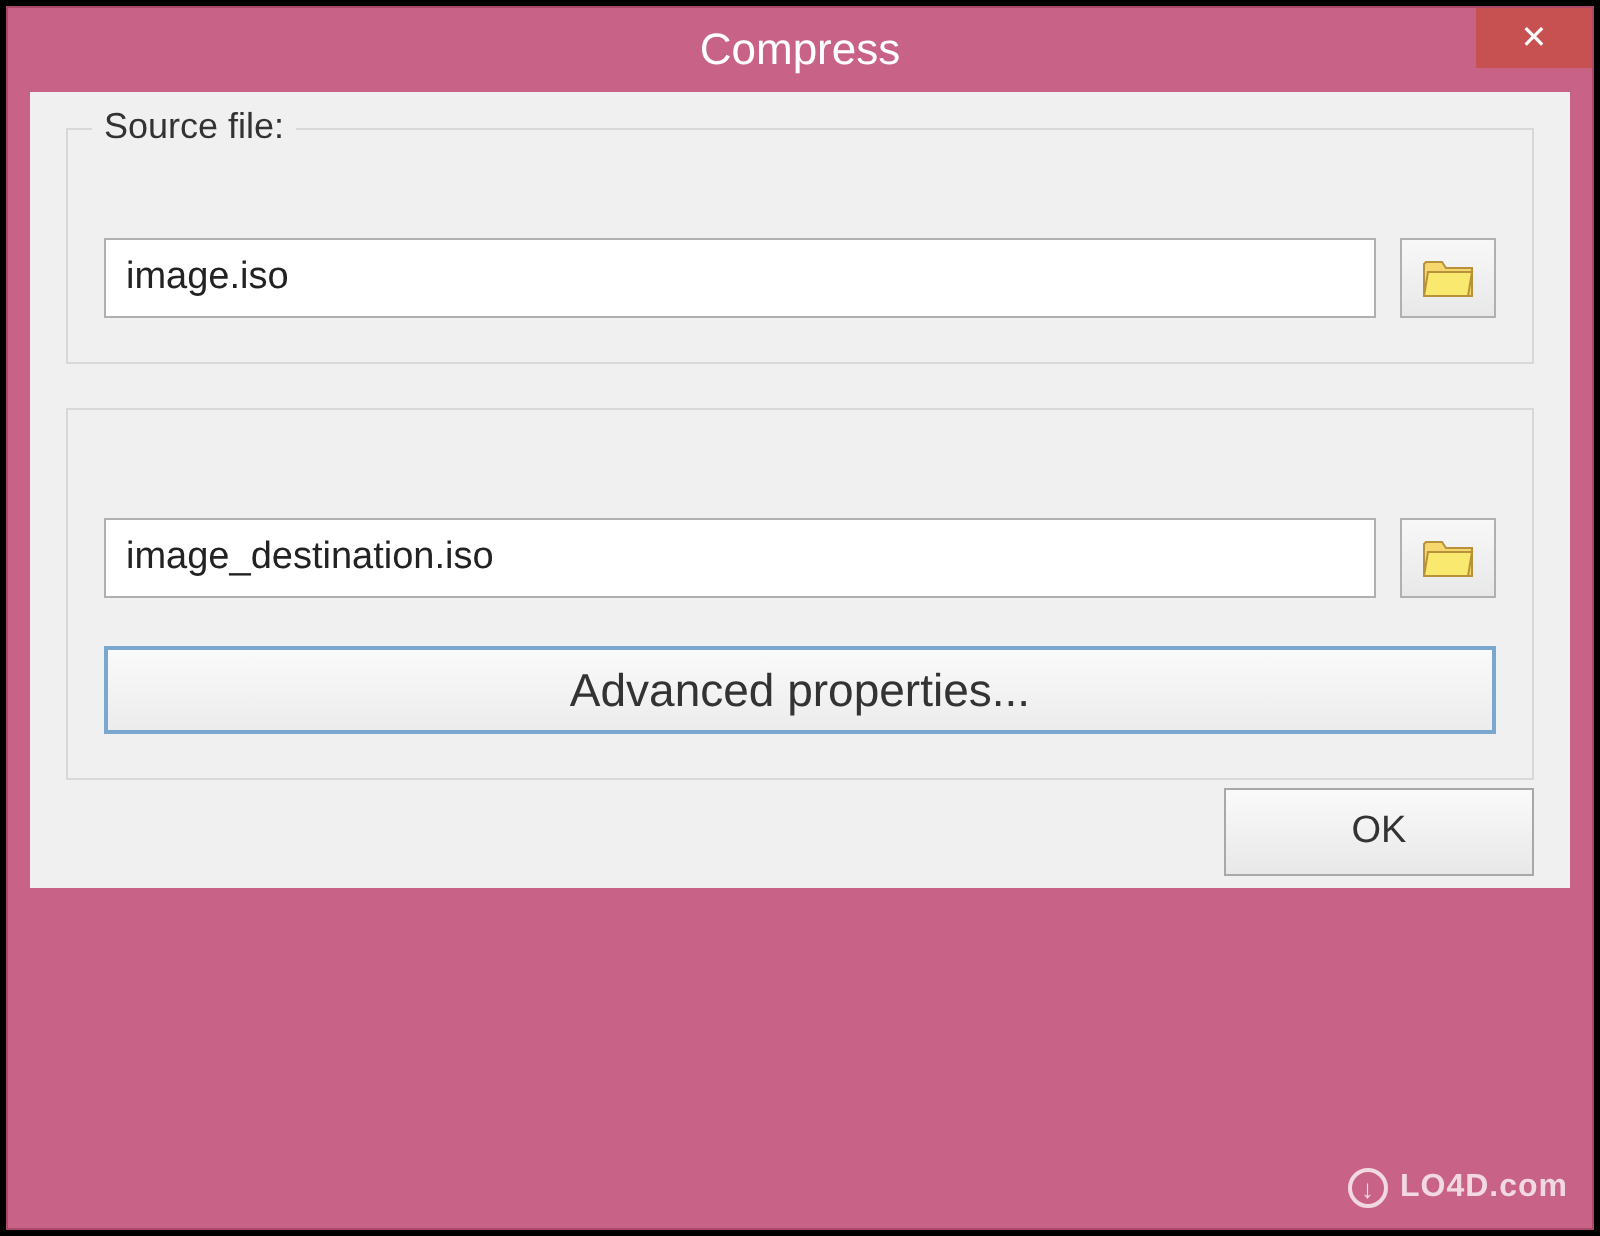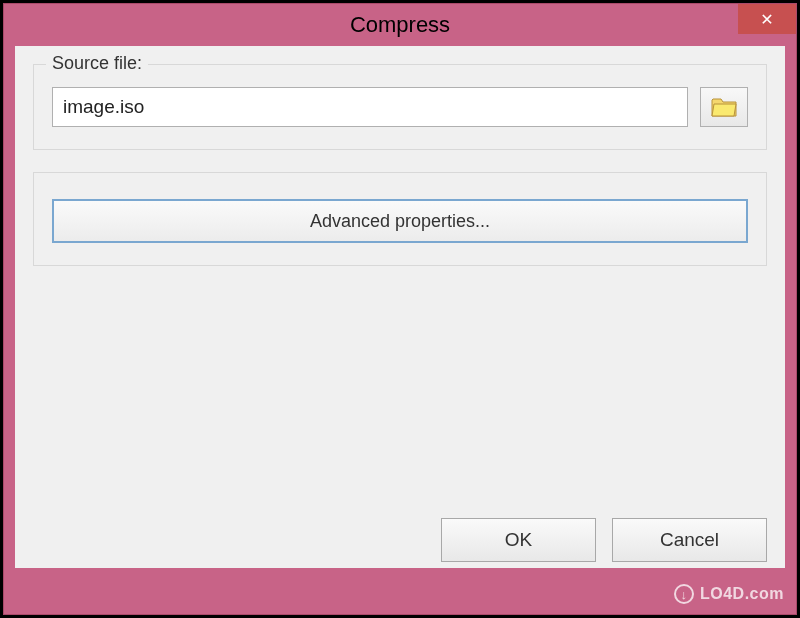--- a/index.html
+++ b/index.html
@@ -31,21 +31,21 @@
     .titlebar {
       height: 42px;
       display: flex;
       align-items: center;
       justify-content: center;
       position: relative;
       background: #c86387;
     }
     .title-text {
       font-size: 22px;
-      color: #000000;
+      color: #ffffff;
       font-weight: 400;
     }
     .close-button {
       position: absolute;
       right: 0;
       top: 0;
       width: 58px;
       height: 30px;
       background: #c75050;
       color: #fff;
@@ -53,21 +53,21 @@
       align-items: center;
       justify-content: center;
       cursor: pointer;
       font-size: 16px;
       font-family: Arial, sans-serif;
     }
     .dialog-body {
       background: #f0f0f0;
       margin: 0 11px 11px 11px;
       padding: 18px 18px 22px 18px;
-      height: 522px;
+      height: 398px;
       position: relative;
     }
     .groupbox {
       border: 1px solid #d8d8d8;
       padding: 22px 18px 22px 18px;
       position: relative;
       margin-bottom: 22px;
     }
     .groupbox-label {
       position: absolute;
@@ -75,20 +75,21 @@
       left: 12px;
       background: #f0f0f0;
       padding: 0 6px;
       font-size: 18px;
       color: #333;
     }
     .file-row {
       display: flex;
       align-items: center;
       gap: 12px;
+      margin-top: 32px;
     }
     .text-input {
       flex: 1;
       height: 40px;
       border: 1px solid #b0b0b0;
       background: #fff;
       font-size: 19px;
       padding: 0 10px;
       font-family: inherit;
       color: #222;
@@ -99,24 +100,24 @@
       border: 1px solid #b0b0b0;
       background: linear-gradient(#f8f8f8, #e8e8e8);
       display: flex;
       align-items: center;
       justify-content: center;
       cursor: pointer;
     }
     .advanced-button {
       width: 100%;
       height: 44px;
-      margin-top: 4px;
+      margin-top: 24px;
       border: 2px solid #7aa7d0;
       background: linear-gradient(#fafafa, #ececec);
-      font-size: 18px;
+      font-size: 23px;
       color: #333;
       cursor: pointer;
       font-family: inherit;
     }
     .button-row {
       position: absolute;
       right: 18px;
       bottom: 6px;
       display: flex;
       gap: 16px;
@@ -176,26 +177,34 @@
           <div class="browse-button">
             <svg width="26" height="22" viewBox="0 0 26 22">
               <path d="M 1 4 L 1 20 L 25 20 L 25 6 L 12 6 L 10 3 L 2 3 Z" fill="#f5d76e" stroke="#b8923a" stroke-width="1"></path>
               <path d="M 3 8 L 25 8 L 23 20 L 1 20 Z" fill="#fae96f" stroke="#b8923a" stroke-width="1"></path>
             </svg>
           </div>
         </div>
       </div>
 
       <div class="groupbox">
+        <div class="file-row">
+          <input type="text" class="text-input" value="image_destination.iso" style="">
+          <div class="browse-button">
+            <svg width="26" height="22" viewBox="0 0 26 22">
+              <path d="M 1 4 L 1 20 L 25 20 L 25 6 L 12 6 L 10 3 L 2 3 Z" fill="#f5d76e" stroke="#b8923a" stroke-width="1"></path>
+              <path d="M 3 8 L 25 8 L 23 20 L 1 20 Z" fill="#fae96f" stroke="#b8923a" stroke-width="1"></path>
+            </svg>
+          </div>
+        </div>
         <button class="advanced-button">Advanced properties...</button>
       </div>
 
       <div class="button-row">
         <button class="action-button">OK</button>
-        <button class="action-button">Cancel</button>
       </div>
 
     </div>
 
     <div class="watermark">
       <span class="watermark-icon">↓</span>
       <span>LO4D.com</span>
     </div>
   </div>
 </div>

